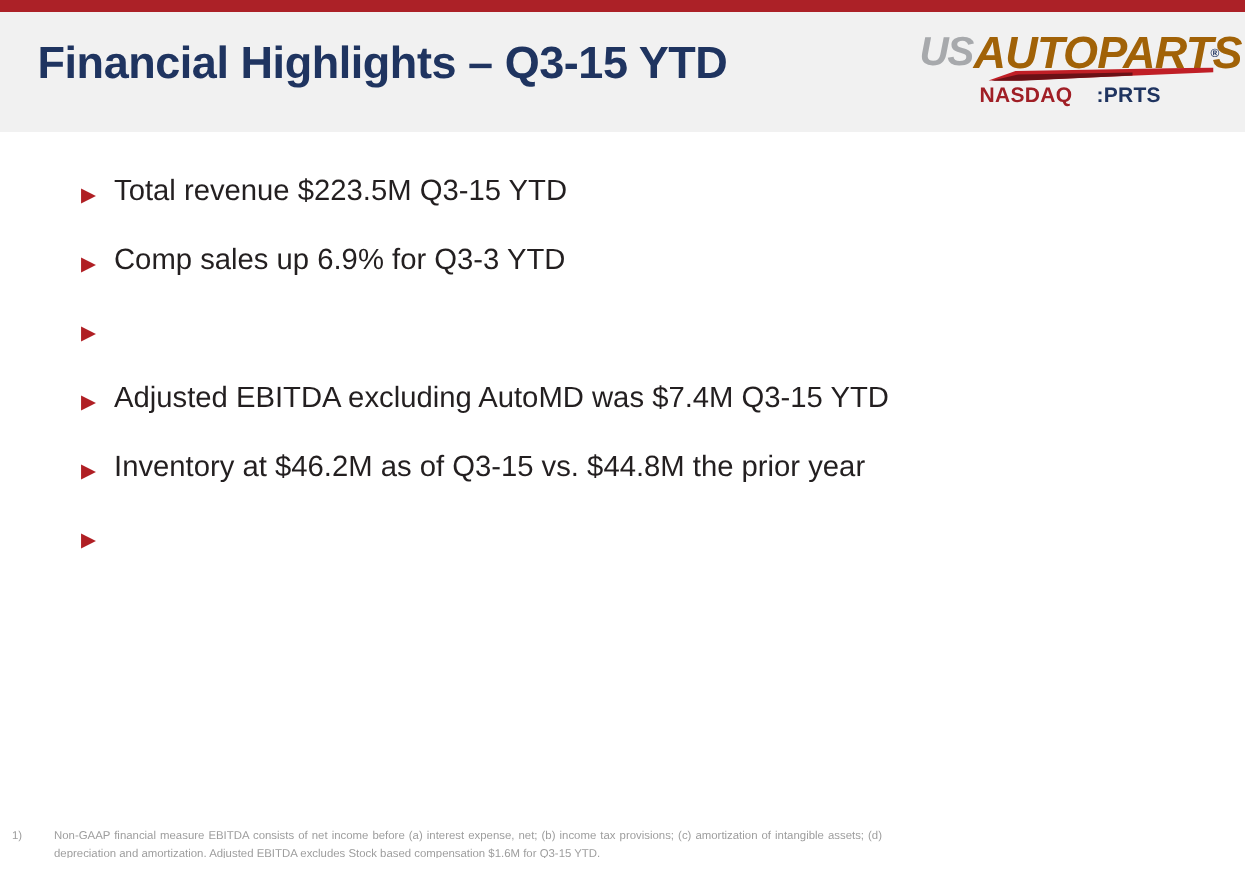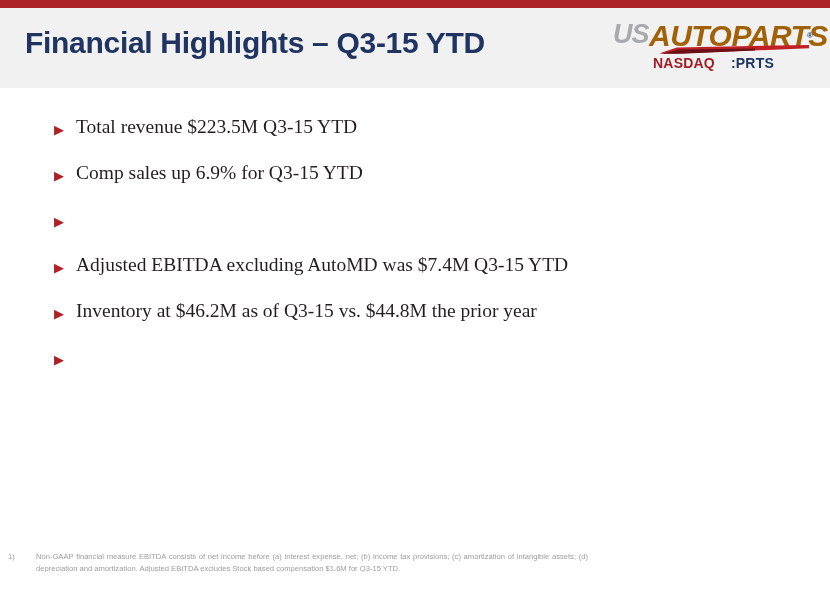--- a/index.html
+++ b/index.html
@@ -133,21 +133,20 @@
     color: #b01f24;
     font-size: 13px;
     line-height: 20px;
   }
   .bullet-text {
     flex: 1 1 auto;
     font-size: 19.5px;
     color: #231f20;
     line-height: 26px;
     white-space: nowrap;
-    font-family: Liberation Serif, serif;
   }
 
   
   .footnote {
     position: absolute;
     left: 8px;
     top: 551px;
     width: 580px;
     font-size: 7.6px;
     line-height: 11.5px;
@@ -211,21 +210,21 @@
 
   <div class="bullet-list">
 
     <div class="bullet-row">
       <span class="bullet-marker">▶</span>
       <span class="bullet-text">Total revenue $223.5M Q3-15 YTD</span>
     </div>
 
     <div class="bullet-row">
       <span class="bullet-marker">▶</span>
-      <span class="bullet-text">Comp sales up 6.9% for Q3-15 YTD</span>
+      <span class="bullet-text">Comp sales up 6.9% for Q3-3 YTD</span>
     </div>
 
     <div class="bullet-row">
       <span class="bullet-marker">▶</span>
     </div>
 
     <div class="bullet-row">
       <span class="bullet-marker">▶</span>
       <span class="bullet-text">Adjusted EBITDA excluding AutoMD was $7.4M Q3-15 YTD</span>
     </div>

